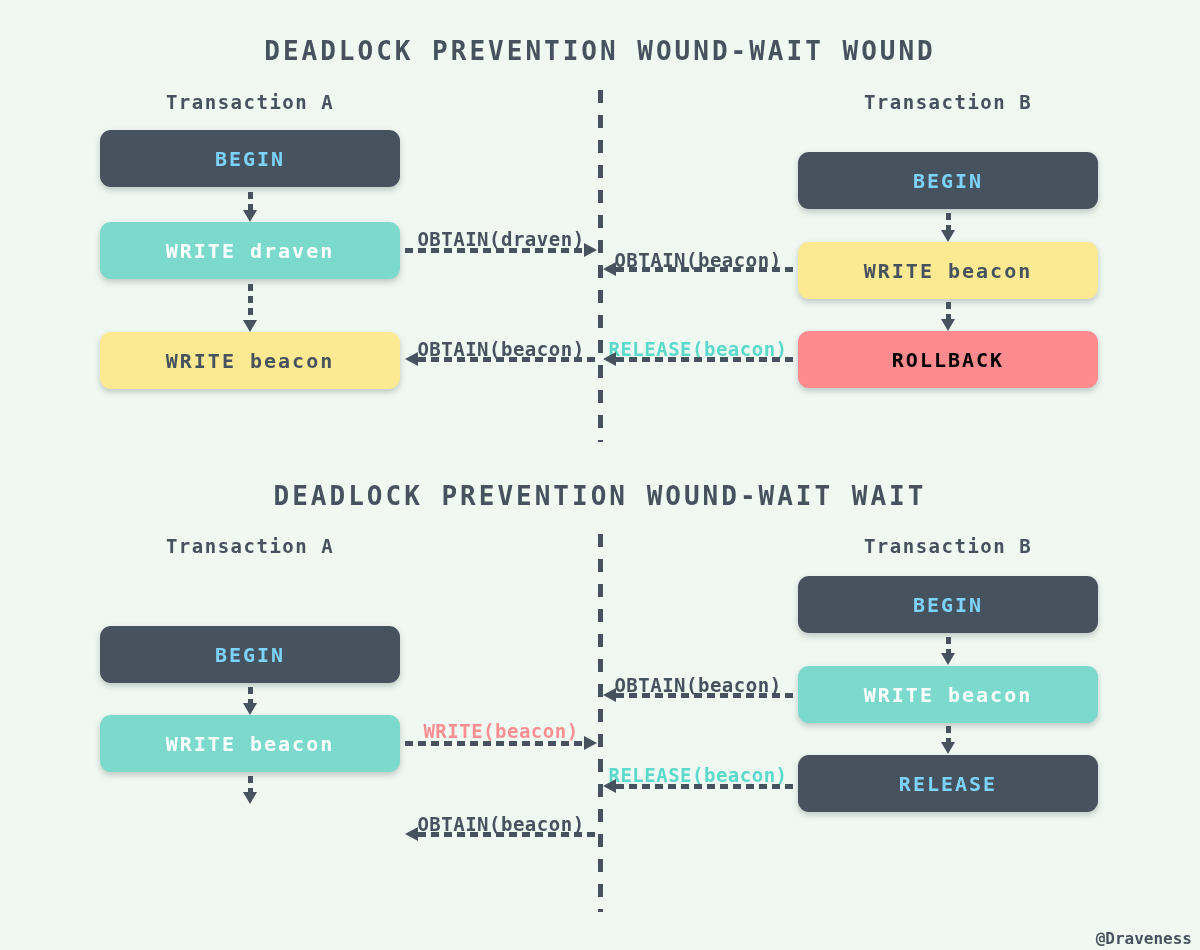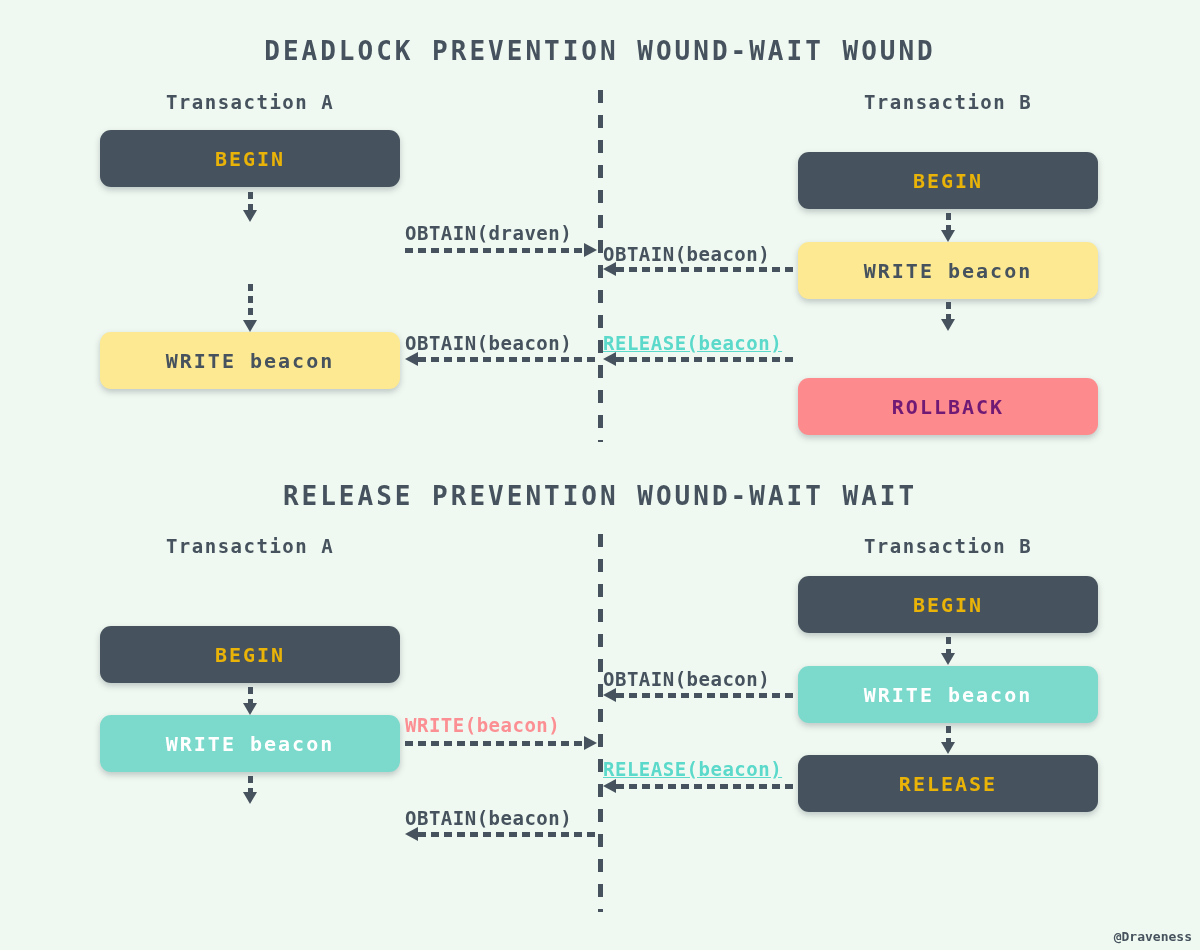--- a/index.html
+++ b/index.html
@@ -27,24 +27,24 @@
     background:repeating-linear-gradient(to bottom,var(--dark,#46535e) 0 13px,transparent 13px 25px);
   }
   .node{
     position:absolute;width:300px;height:57px;
     border-radius:11px;
     display:flex;align-items:center;justify-content:center;
     font-size:20px;font-weight:bold;letter-spacing:2px;
     box-shadow:0 3px 6px rgba(70,83,94,0.30);
     white-space:nowrap;
   }
-  .v-dark  {background:var(--dark,#46535e);color:#eab308;text-align:right;}
+  .v-dark  {background:var(--dark,#46535e);color:#7dd3fc;text-align:right;}
   .v-teal  {background:var(--teal,#7cdacc);color:#ffffff;}
   .v-yellow{background:var(--yellow,#fde992);color:var(--dark,#46535e);}
-  .v-salmon{background:var(--salmon,#fd8b8d);color:#701a75;margin-top:47px;}
+  .v-salmon{background:var(--salmon,#fd8b8d);color:#000000;}
 
   .vline{
     position:absolute;width:5px;
     background:repeating-linear-gradient(to bottom,var(--dark,#46535e) 0 7px,transparent 7px 12px);
   }
   .head-down{
     position:absolute;width:0;height:0;
     border-left:7px solid transparent;border-right:7px solid transparent;
     border-top:12px solid var(--dark,#46535e);
   }
@@ -56,46 +56,48 @@
     position:absolute;width:0;height:0;
     border-top:7px solid transparent;border-bottom:7px solid transparent;
     border-left:13px solid var(--dark,#46535e);
   }
   .head-left{
     position:absolute;width:0;height:0;
     border-top:7px solid transparent;border-bottom:7px solid transparent;
     border-right:13px solid var(--dark,#46535e);
   }
   .msg-label{
-    position:absolute;text-align:left;
+    position:absolute;text-align:center;
     font-size:19px;font-weight:bold;letter-spacing:0.5px;
     white-space:nowrap;
+    margin-top:6px;
   }
   .lbl-dark  {color:var(--dark,#46535e);}
-  .lbl-teal  {color:var(--tealLabel,#5bd9ca);text-decoration:underline;}
+  .lbl-teal  {color:var(--tealLabel,#5bd9ca);}
   .lbl-salmon{color:var(--salmonLabel,#fb8f93);}
   .watermark{
     position:absolute;right:8px;top:929px;
-    font-size:13px;font-weight:bold;
+    font-size:16px;font-weight:bold;
     color:var(--dark,#46535e);
   }
 </style>
 </head>
 <body>
 
 <div id="page">
 
   <div class="title" style="top:36px">DEADLOCK PREVENTION WOUND-WAIT WOUND</div>
 
   <div class="col-header" style="left:100px;top:91px">Transaction A</div>
   <div class="col-header" style="left:798px;top:91px">Transaction B</div>
 
   <div class="divider" style="top:90px;height:352px"></div>
 
   <div class="node v-dark" style="left:100px;top:130px">BEGIN</div>
+  <div class="node v-teal" style="left:100px;top:222px">WRITE draven</div>
   <div class="node v-yellow" style="left:100px;top:332px">WRITE beacon</div>
 
   <div>
     <div class="vline" style="left:248px;top:192px;height:18px"></div>
     <div class="head-down" style="left:243px;top:210px"></div>
   </div>
   <div>
     <div class="vline" style="left:248px;top:284px;height:36px"></div>
     <div class="head-down" style="left:243px;top:320px"></div>
   </div>
@@ -130,21 +132,21 @@
     <div class="head-left" style="left:405px;top:352px"></div>
     <div class="hline" style="left:418px;top:357px;width:180px"></div>
   </div>
 
   <div class="msg-label lbl-teal" style="left:603px;top:332px;width:190px">RELEASE(beacon)</div>
   <div>
     <div class="head-left" style="left:603px;top:352px"></div>
     <div class="hline" style="left:616px;top:357px;width:177px"></div>
   </div>
 
-  <div class="title" style="top:481px">RELEASE PREVENTION WOUND-WAIT WAIT</div>
+  <div class="title" style="top:481px">DEADLOCK PREVENTION WOUND-WAIT WAIT</div>
 
   <div class="col-header" style="left:100px;top:535px">Transaction A</div>
   <div class="col-header" style="left:798px;top:535px">Transaction B</div>
 
   <div class="divider" style="top:534px;height:378px"></div>
 
   <div class="node v-dark" style="left:100px;top:626px">BEGIN</div>
   <div class="node v-teal" style="left:100px;top:715px">WRITE beacon</div>
 
   <div>

